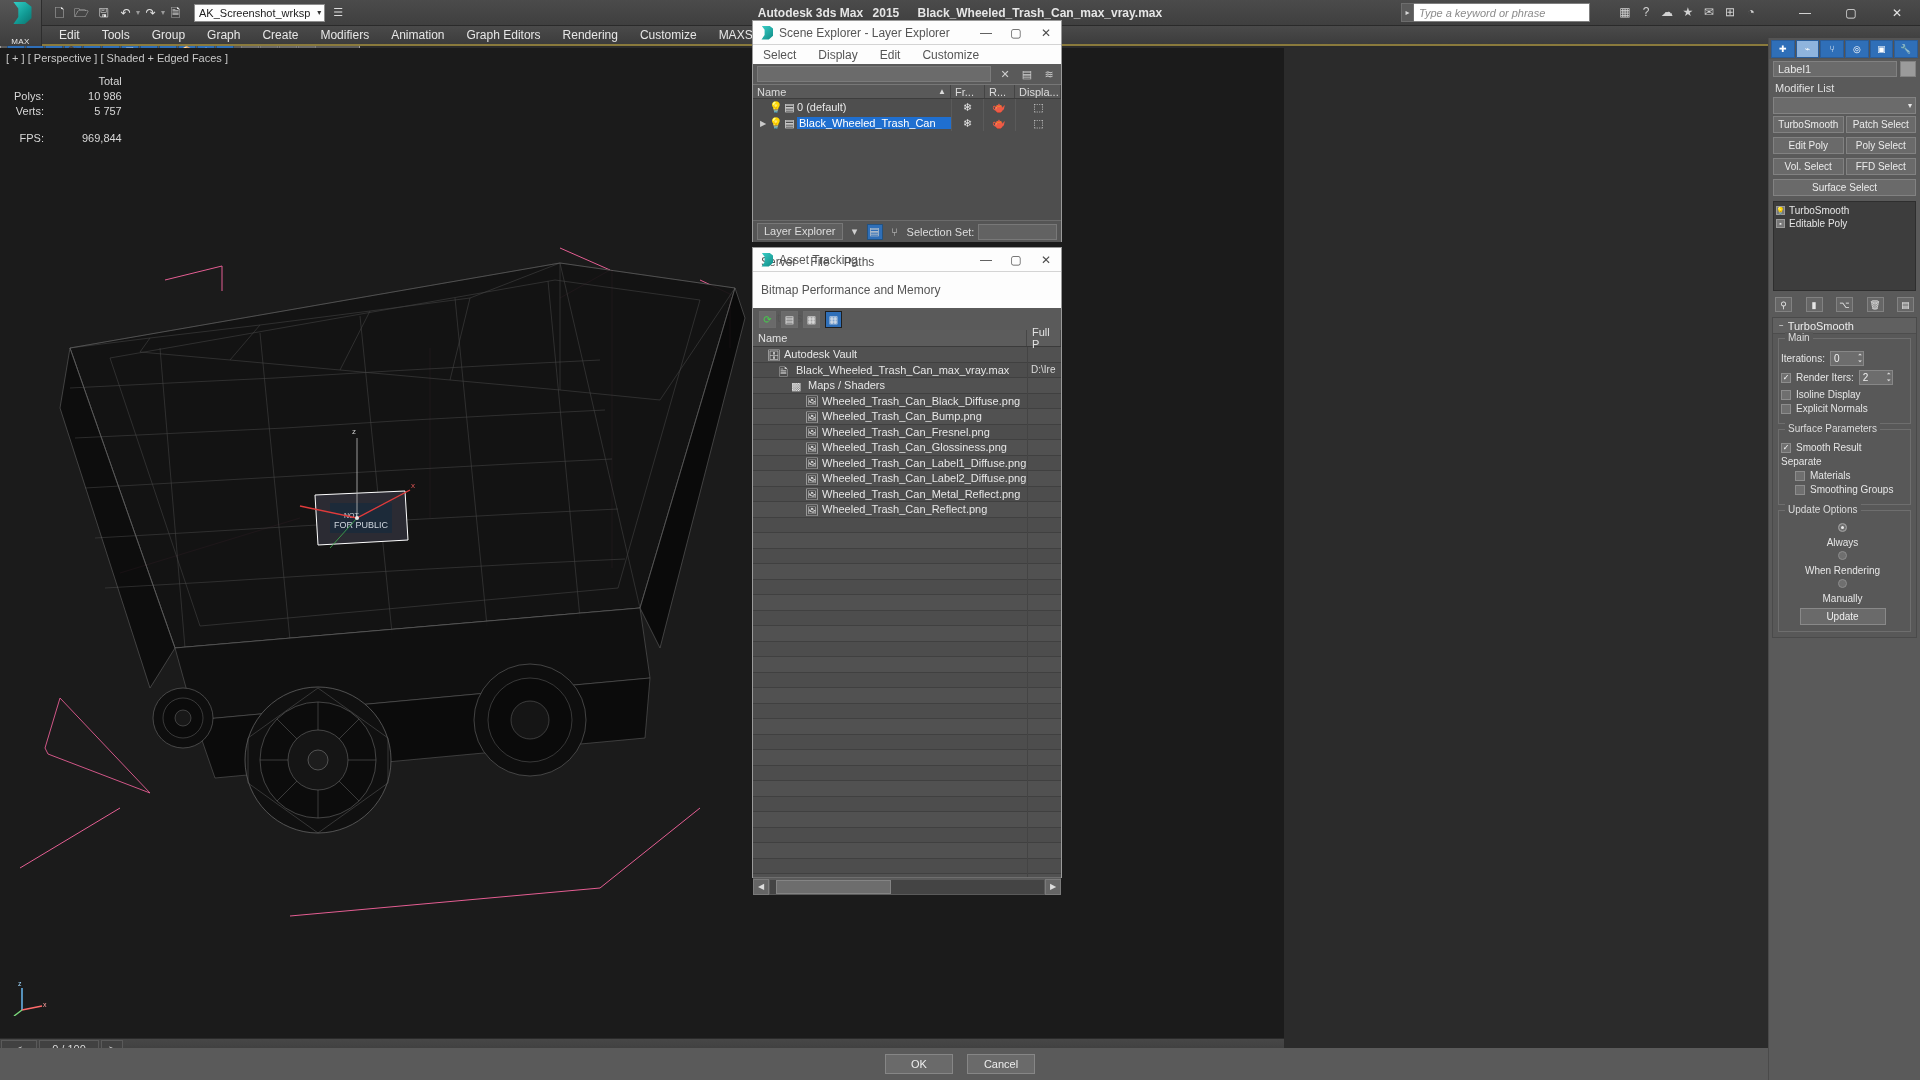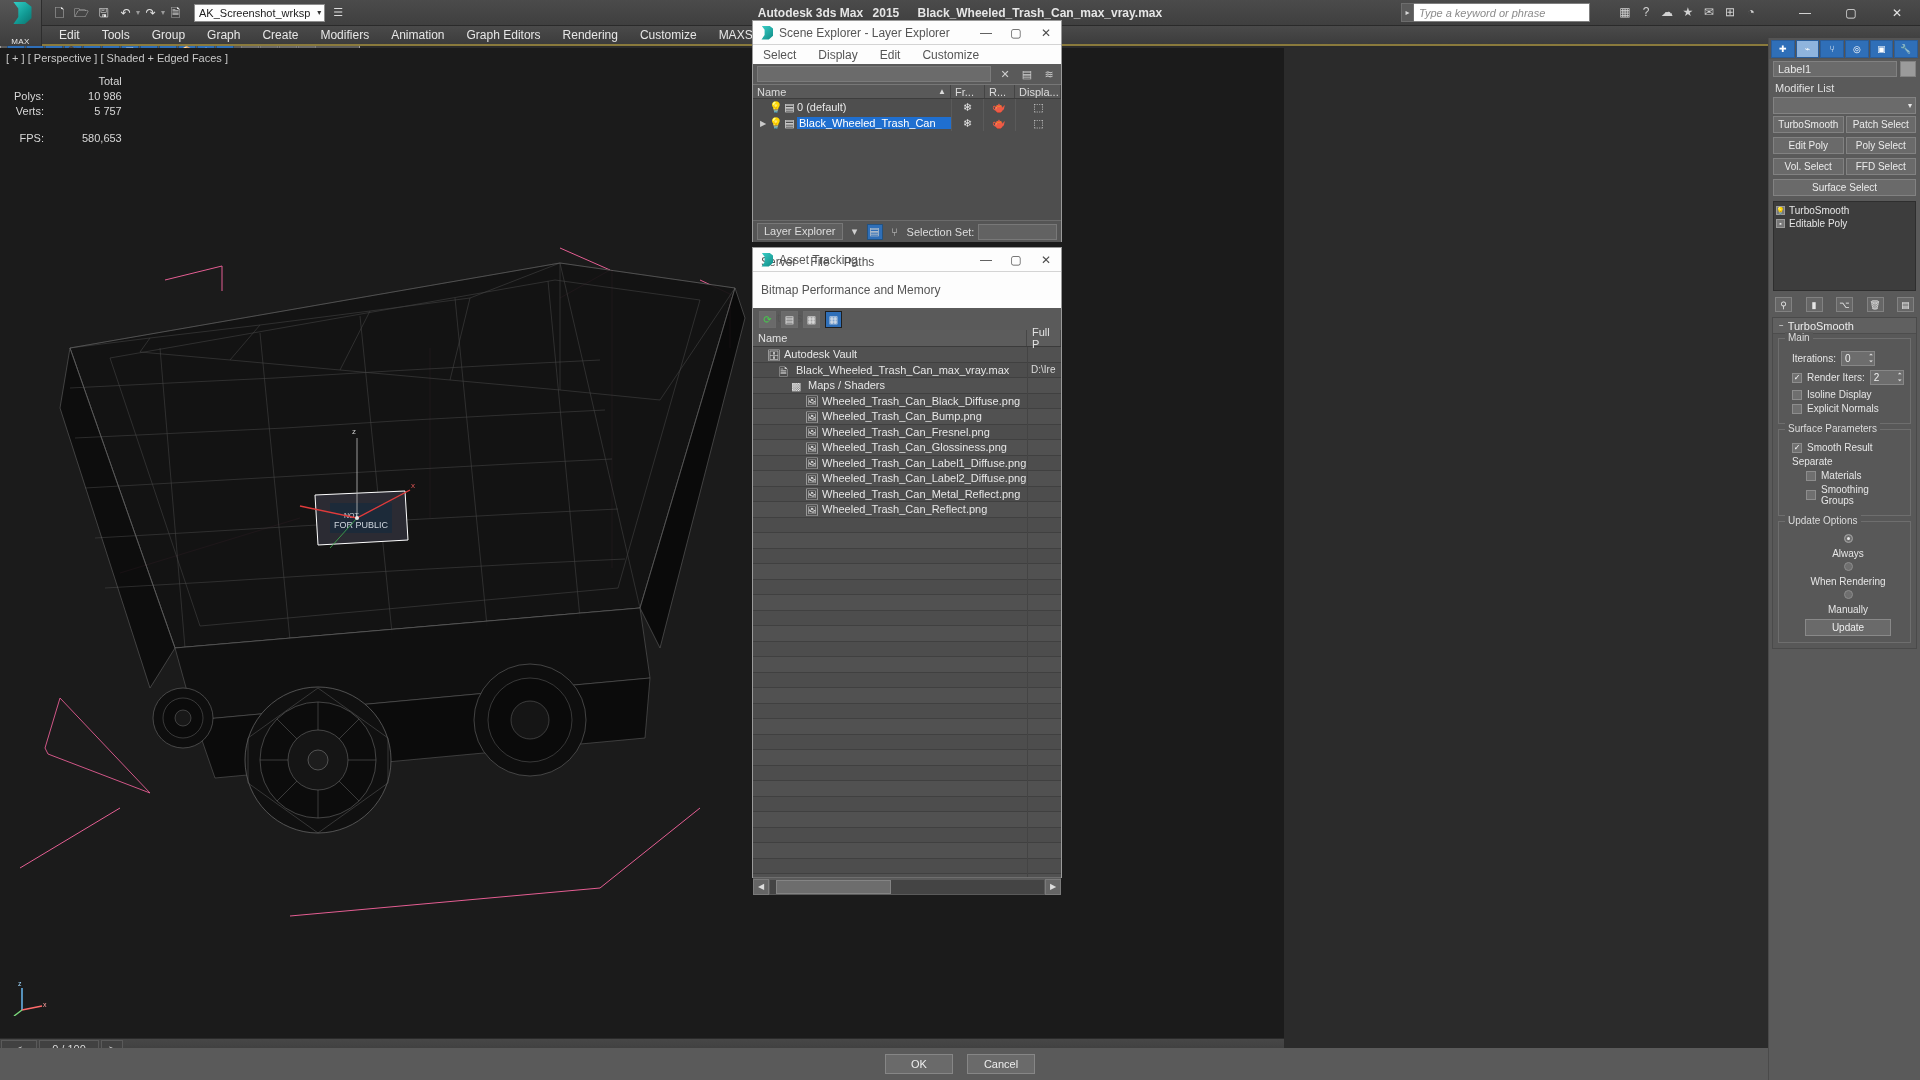--- a/index.html
+++ b/index.html
@@ -222,21 +222,21 @@
   .cp-stack{ margin:3px 4px; height:90px; background:#3d3d3d; border:1px solid #2e2e2e; padding:2px;}
   .cp-stackrow{ height:13px; display:flex;align-items:center;font-size:10px;color:#e6e6e6;gap:4px;}
   .cp-stackrow .bb{ width:9px;height:9px;border:1px solid #9a9a9a;background:#787878;
                     display:flex;align-items:center;justify-content:center;font-size:7px;}
   .cp-iconrow{ display:flex; gap:2px; padding:3px 6px; justify-content:space-between;}
   .cp-ibtn{ width:17px;height:15px;background:#666;border:1px solid #828282;
             display:flex;align-items:center;justify-content:center;font-size:9px;color:#e6e6e6;}
   .rollout{ margin:2px 3px; background:#585858; border:1px solid #4a4a4a;}
   .rollout .hdr{ height:16px;background:#606060;display:flex;align-items:center;
                  font-size:11px;color:#ececec;padding-left:6px;border-bottom:1px solid #4d4d4d;}
-  .grp{ margin:4px 5px 5px 5px; border:1px solid #6e6e6e; padding:12px 6px 6px 13px; position:relative;}
+  .grp{ margin:4px 5px 5px 5px; border:1px solid #6e6e6e; padding:12px 6px 6px 2px; position:relative;}
   .grp > .gl{ position:absolute; top:-7px; left:6px; background:#585858; padding:0 3px;
               font-size:10px; color:#dcdcdc;}
   .fld{ display:flex;align-items:center;gap:5px;font-size:10px;color:#e6e6e6;margin-bottom:4px;}
   .fld .sp{ width:34px;height:15px;background:#6d6d6d;border:1px solid #878787;
             font-size:10px;color:#f0f0f0;display:flex;align-items:center;padding-left:3px;position:relative;}
   .fld .sp:after{ content:"⏶\A⏷"; white-space:pre; position:absolute;right:1px;top:-1px;
                   font-size:5px;line-height:7px;color:#ddd;}
   .chk{ display:flex;align-items:center;gap:5px;font-size:10px;color:#e6e6e6;margin-bottom:3px;}
   .chk .bx{ width:10px;height:10px;background:#6f6f6f;border:1px solid #8d8d8d;
             display:flex;align-items:center;justify-content:center;font-size:8px;color:#fff;}
@@ -327,21 +327,21 @@
         <tr>
               <td class="lbl">Verts:</td>
             <td class="total">5 757</td>
             </tr>
         <tr>
               <td style="height:12px"></td>
               <td></td>
             </tr>
         <tr>
               <td class="lbl">FPS:</td>
-            <td class="total">580,653</td>
+            <td class="total">969,844</td>
             </tr>
       </tbody>
         </table>
     </div>
 
     <svg width="1420" height="1010" style="position:absolute;left:0;top:0">
       <defs>
         <linearGradient id="binG" x1="0" y1="0" x2="0" y2="1">
           <stop offset="0%" stop-color="#202020"></stop>
             <stop offset="100%" stop-color="#0e0e0e"></stop>

